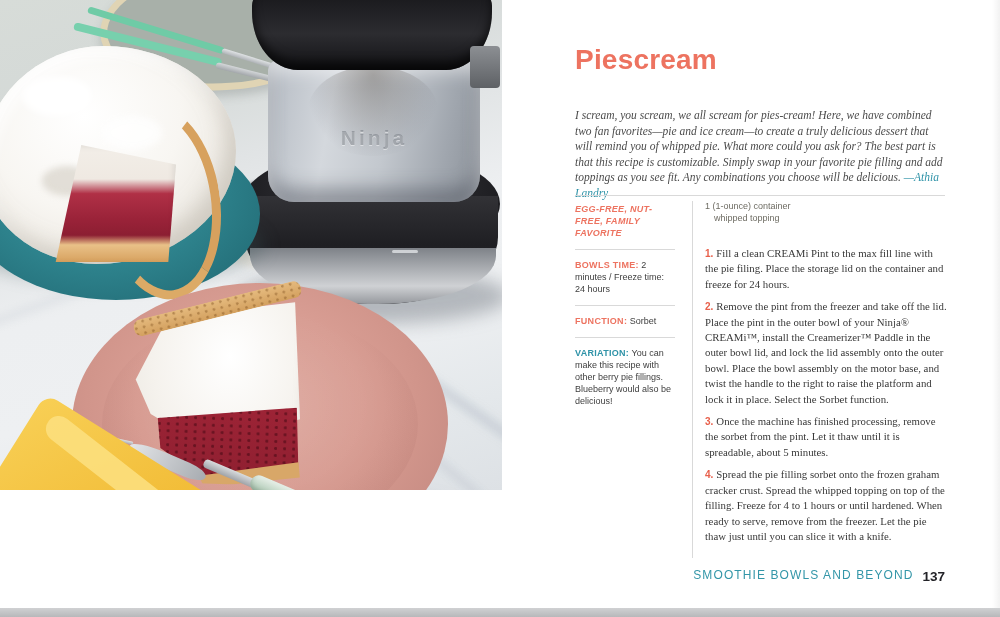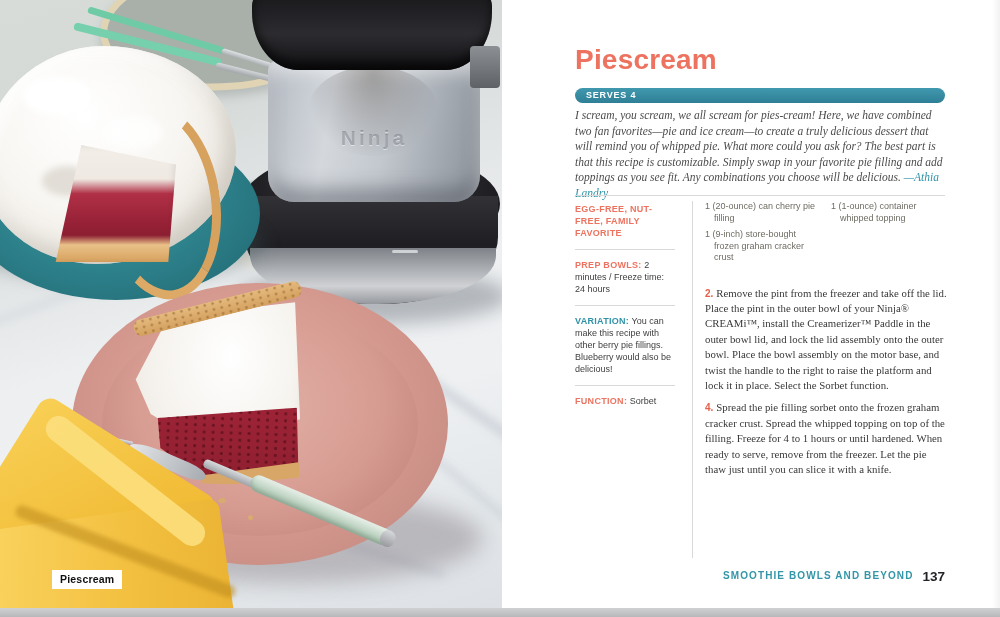--- a/index.html
+++ b/index.html
@@ -4,21 +4,21 @@
 <style>
   * { margin:0; padding:0; box-sizing:border-box; }
   html,body { background:#888; }
   .book {
     position:relative; width:1000px; height:617px; background:#ffffff;
     overflow:hidden; font-family:"Liberation Sans", sans-serif;
   }
 
   
   .photo-page {
-    position:absolute; left:0; top:0; width:502px; height:608px; overflow:hidden;
+    position:absolute; left:0; top:0; width:502px; height:490px; overflow:hidden;
     background:linear-gradient(163deg,#d7dcd8 0%, #d4d9d7 20%, #e1e4e5 36%,
                #edeff1 52%, #eef0f2 68%, #e4e8eb 85%, #dde1e5 100%);
   }
   .vein { position:absolute; background:rgba(150,160,175,.30); filter:blur(4px); border-radius:6px; }
   .vein.v1 { left:330px; top:390px; width:240px; height:10px; transform:rotate(35deg); }
   .vein.v2 { left:360px; top:480px; width:210px; height:7px;  transform:rotate(40deg); opacity:.8; }
   .vein.v3 { left:250px; top:540px; width:200px; height:9px;  transform:rotate(18deg); opacity:.6; }
   .vein.v4 { left:-30px; top:300px; width:150px; height:7px;  transform:rotate(-20deg); opacity:.5; }
 
   
@@ -163,37 +163,37 @@
   .intro { position:absolute; left:73px; top:108px; width:372px;
     font-family:"Liberation Serif", serif; font-style:italic; font-size:11.5px;
     line-height:15.6px; color:#4b4b4b; }
   .intro .byline { color:#2f93a8; font-style:italic; }
   .rule-top { position:absolute; left:73px; top:195px; width:370px; height:0;
     border-top:1px solid #d9d9d9; }
   .v-divider { position:absolute; left:190px; top:201px; width:1px; height:357px; background:#d9d9d9; }
 
   .side-col { position:absolute; left:73px; top:203px; width:100px; font-size:9px; line-height:12px; }
   .side-block { padding:9px 0 10px; border-bottom:1px solid #d9d9d9; color:#3e3e3e; }
-  .side-block:first-child { padding-top:0; }
+  .side-block:first-child { padding-top:0;font-style:italic; }
   .side-block:last-child { border-bottom:none; }
   .side-label { font-weight:bold; color:#ed7360; letter-spacing:.3px; }
   .side-label.teal { color:#2f93a8; }
 
   .main-col { position:absolute; left:203px; top:201px; width:242px; }
   .ingredients { display:flex; gap:10px; color:#6e6c63; font-size:9px; line-height:11.5px; }
   .ing-col { width:116px; }
   .ing-item { padding-left:9px; text-indent:-9px; margin-bottom:5px; }
   .steps { margin-top:17px; font-family:"Liberation Serif", serif; font-size:10.8px;
     line-height:15.4px; color:#383838; }
   .step { margin-bottom:7px; }
   .step-num { font-family:"Liberation Sans", sans-serif; font-size:10px; font-weight:bold;
     color:#e8604b; margin-right:3px; }
 
   .page-footer { position:absolute; left:73px; top:567px; width:370px; text-align:right; }
-  .footer-section { font-size:10px; font-weight:bold; letter-spacing:1.1px; color:#3396a8;
+  .footer-section { font-size:12px; font-weight:normal; letter-spacing:1.1px; color:#3396a8;
     vertical-align:2px; }
   .footer-page { font-size:13.5px; font-weight:bold; color:#232328; margin-left:9px; }
 
   
   .bottom-edge { position:absolute; left:0; top:608px; width:1000px; height:9px;
     background:linear-gradient(180deg,#d0d1d3,#b7b8ba); }
   .right-edge { position:absolute; right:0; top:0; width:8px; height:608px;
     background:linear-gradient(90deg, rgba(0,0,0,0), rgba(0,0,0,.05)); }
 </style>
 </head>
@@ -267,56 +267,57 @@
     <div class="nk nk1"></div>
     <div class="nk nk2"></div>
     <div class="nk nk3"></div>
     <div class="nk nk4"></div>
 
     <div class="photo-label">Piescream</div>
   </div>
 
   <div class="text-page">
     <div class="recipe-title">Piescream</div>
-    <div class="serves-banner">SERVES 4</div>
 
     <div class="intro"><span>I scream, you scream, we all scream for pies-cream! Here, we have combined two fan favorites—pie and ice cream—to create a truly delicious dessert that will remind you of whipped pie. What more could you ask for? The best part is that this recipe is customizable. Simply swap in your favorite pie filling and add toppings as you see fit. Any combinations you choose will be delicious. </span><span class="byline">—Athia Landry</span></div>
 
     <div class="rule-top"></div>
     <div class="v-divider"></div>
 
     <div class="side-col">
       <div class="side-block">
         <span class="side-label">EGG-FREE, NUT-FREE, FAMILY FAVORITE</span>
       </div>
       <div class="side-block">
-        <span class="side-label">PREP BOWLS:</span><span> 2 minutes / Freeze time: 24 hours</span>
+        <span class="side-label">BOWLS TIME:</span><span> 2 minutes / Freeze time: 24 hours</span>
+      </div>
+      <div class="side-block">
+        <span class="side-label">FUNCTION:</span><span> Sorbet</span>
       </div>
       <div class="side-block">
         <span class="side-label teal">VARIATION:</span><span> You can make this recipe with other berry pie fillings. Blueberry would also be delicious!</span>
-      </div>
-      <div class="side-block">
-        <span class="side-label">FUNCTION:</span><span> Sorbet</span>
       </div>
     </div>
 
     <div class="main-col">
       <div class="ingredients">
         <div class="ing-col">
-          <div class="ing-item">1 (20-ounce) can cherry pie filling</div>
-          <div class="ing-item">1 (9-inch) store-bought frozen graham cracker crust</div>
-        </div>
-        <div class="ing-col">
           <div class="ing-item">1 (1-ounce) container whipped topping</div>
         </div>
       </div>
 
       <div class="steps">
         <div class="step">
+          <span class="step-num">1.</span><span>Fill a clean CREAMi Pint to the max fill line with the pie filing. Place the storage lid on the container and freeze for 24 hours.</span>
+        </div>
+        <div class="step">
           <span class="step-num">2.</span><span>Remove the pint from the freezer and take off the lid. Place the pint in the outer bowl of your Ninja® CREAMi™, install the Creamerizer™ Paddle in the outer bowl lid, and lock the lid assembly onto the outer bowl. Place the bowl assembly on the motor base, and twist the handle to the right to raise the platform and lock it in place. Select the Sorbet function.</span>
+        </div>
+        <div class="step">
+          <span class="step-num">3.</span><span>Once the machine has finished processing, remove the sorbet from the pint. Let it thaw until it is spreadable, about 5 minutes.</span>
         </div>
         <div class="step">
           <span class="step-num">4.</span><span>Spread the pie filling sorbet onto the frozen graham cracker crust. Spread the whipped topping on top of the filling. Freeze for 4 to 1 hours or until hardened. When ready to serve, remove from the freezer. Let the pie thaw just until you can slice it with a knife.</span>
         </div>
       </div>
     </div>
 
     <div class="page-footer">
       <span class="footer-section">SMOOTHIE BOWLS AND BEYOND</span><span class="footer-page">137</span>
     </div>

